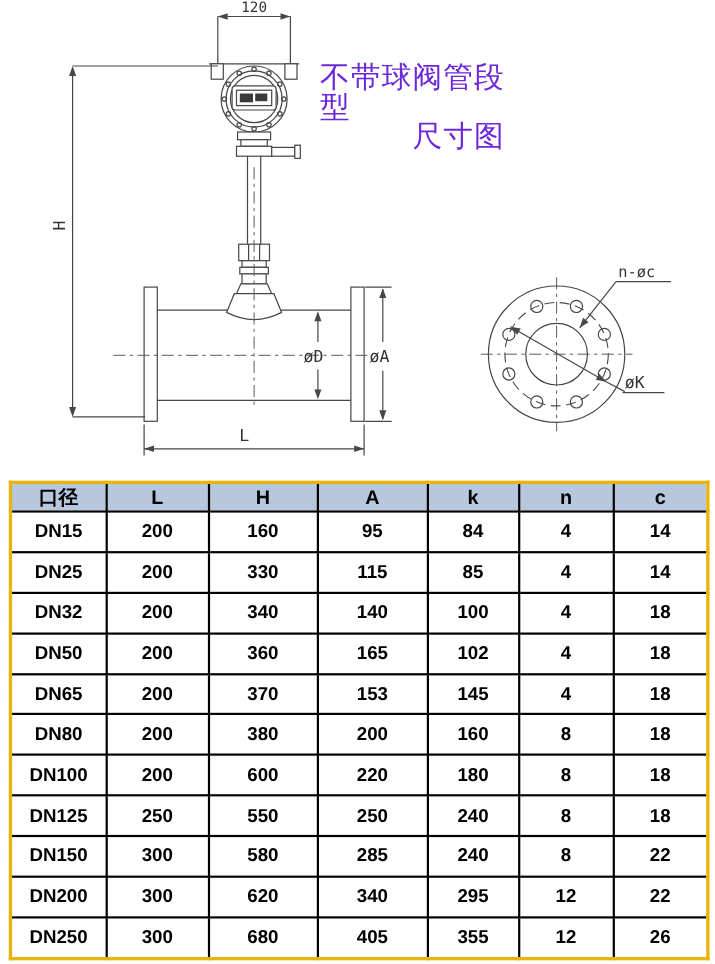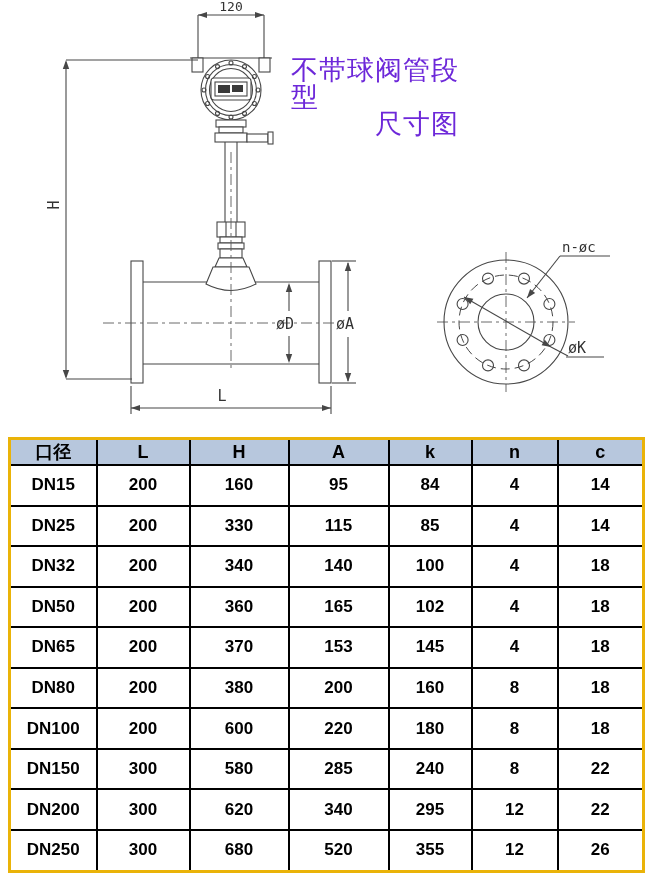--- a/index.html
+++ b/index.html
@@ -255,20 +255,29 @@
         <tr>
           <td>DN100</td>
           <td>200</td>
           <td>600</td>
           <td>220</td>
           <td>180</td>
           <td>8</td>
           <td>18</td>
         </tr>
         <tr>
+          <td>DN125</td>
+          <td>250</td>
+          <td>550</td>
+          <td>250</td>
+          <td>240</td>
+          <td>8</td>
+          <td>18</td>
+        </tr>
+        <tr>
           <td>DN150</td>
           <td>300</td>
           <td>580</td>
           <td>285</td>
           <td>240</td>
           <td>8</td>
           <td>22</td>
         </tr>
         <tr>
           <td>DN200</td>
@@ -276,21 +285,21 @@
           <td>620</td>
           <td>340</td>
           <td>295</td>
           <td>12</td>
           <td>22</td>
         </tr>
         <tr>
           <td>DN250</td>
           <td>300</td>
           <td>680</td>
-          <td>520</td>
+          <td>405</td>
           <td>355</td>
           <td>12</td>
           <td>26</td>
         </tr>
       </tbody>
   </table>
 
 </div>
 
 </body></html>

